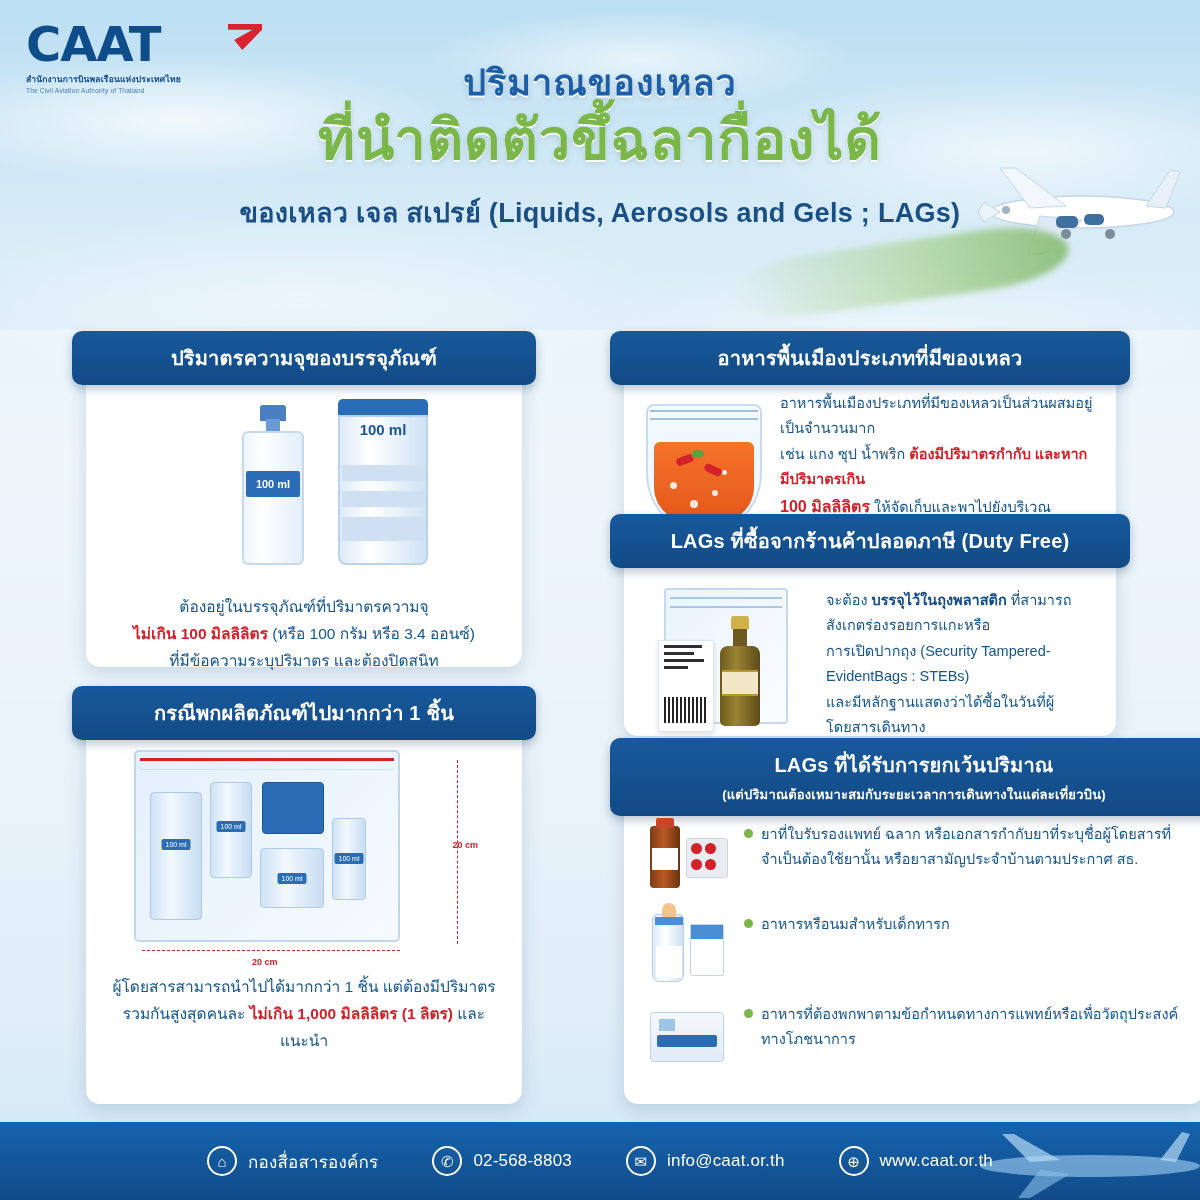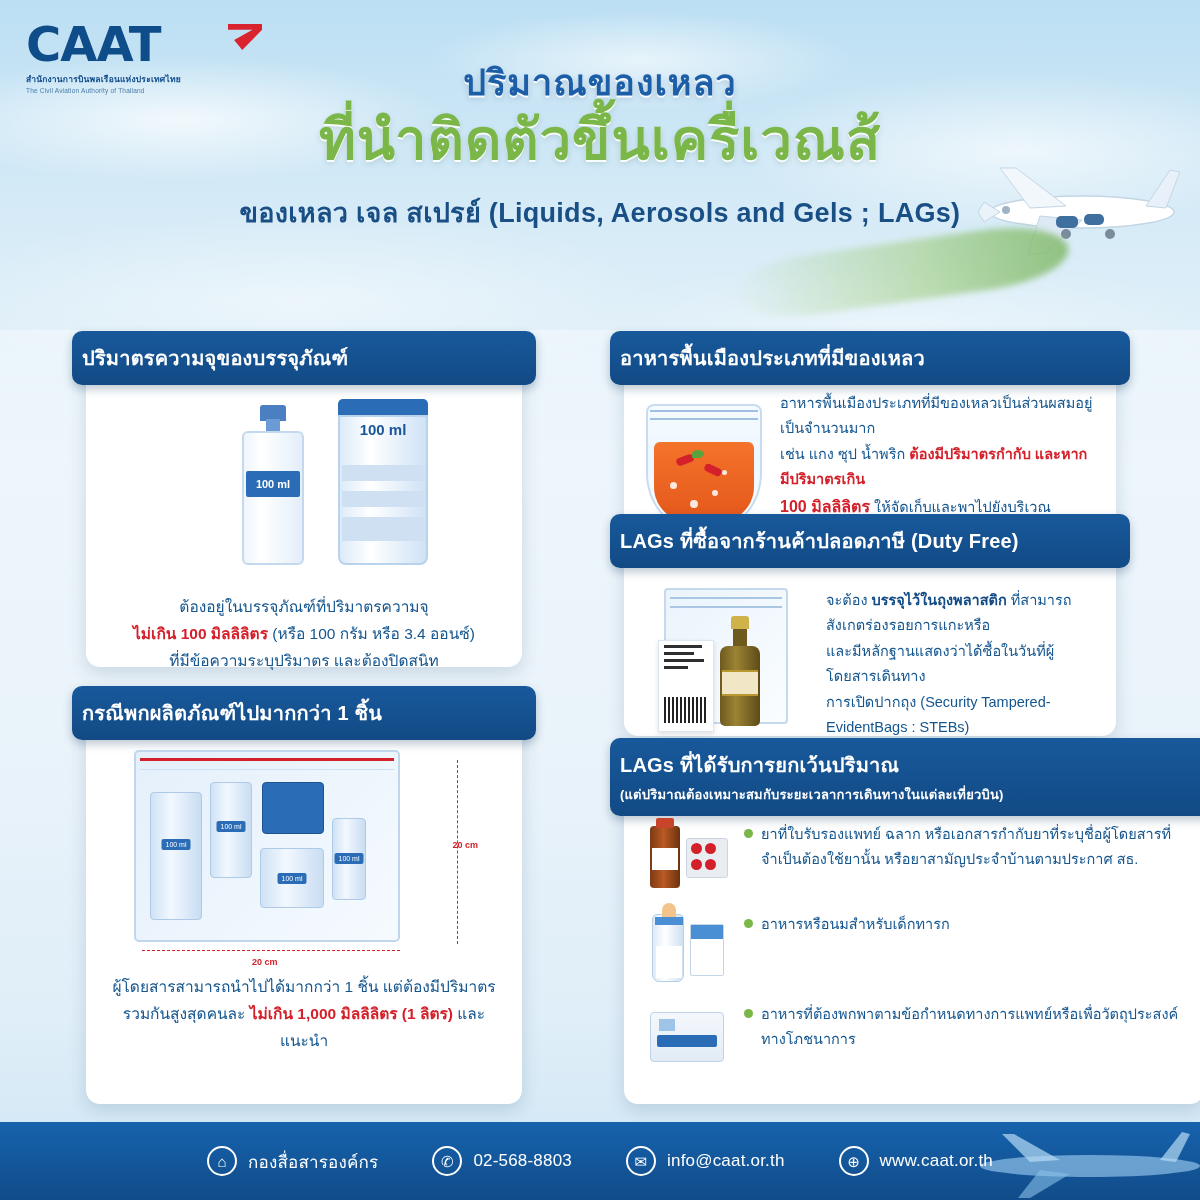--- a/index.html
+++ b/index.html
@@ -70,21 +70,21 @@
   
   .card {
     position: absolute;
     background: #ffffff;
     border-radius: 14px;
     box-shadow: 0 6px 18px rgba(20,60,100,.16);
     overflow: visible;
   }
   .card-head {
     background: linear-gradient(180deg,#18599b 0%, #124a85 100%);
-    color: #fff; font-weight: bold; text-align: left;
+    color: #fff; font-weight: bold; text-align: center;
     border-radius: 10px;
     box-shadow: 0 4px 10px rgba(10,50,90,.28);
     position: absolute; left: -14px; right: -14px; top: -14px;
     padding: 11px 10px;
     font-size: 20px;
     letter-spacing: .2px;
   }
   .card-head .sub { display:block; font-size: 13px; font-weight: bold; margin-top: 3px; }
   .card-body { padding: 48px 24px 20px; }
 
@@ -231,21 +231,21 @@
 
 <div class="logo">
   <div class="caat">CAAT</div>
   <div class="swoosh"></div>
   <div class="sub1">สำนักงานการบินพลเรือนแห่งประเทศไทย</div>
   <div class="sub2">The Civil Aviation Authority of Thailand</div>
 </div>
 
 <div class="title-wrap">
   <div class="title1">ปริมาณของเหลว</div>
-  <div class="title2">ที่นำติดตัวขึ้นเครื่เวณส้</div>
+  <div class="title2">ที่นำติดตัวขึ้ฉลากื่องได้</div>
   <div class="subtitle">ของเหลว เจล สเปรย์  (Liquids, Aerosols and Gels ; LAGs)</div>
 </div>
 
 <div class="plane-head">
   <div class="plane-trail"></div>
   <svg width="220" height="130" viewBox="0 0 220 130">
     <ellipse cx="112" cy="62" rx="92" ry="16" fill="#ffffff" stroke="#c3d6e6" stroke-width="1.5"></ellipse>
     <path d="M30 62 L14 52 L8 62 L14 72 Z" fill="#eaf2fa" stroke="#c3d6e6" stroke-width="1"></path>
     <path d="M60 58 L30 18 L46 18 L96 56 Z" fill="#f2f7fc" stroke="#c3d6e6" stroke-width="1"></path>
     <path d="M70 66 L58 104 L74 104 L112 70 Z" fill="#dde9f4" stroke="#c3d6e6" stroke-width="1"></path>
@@ -371,22 +371,22 @@
               <div class="foil"></div>
               <div class="bd"></div>
               <div class="lbl"></div>
           </div>
         </div>
       </div>
       <div class="txt" style="font-size:14.5px; padding-top:14px">
         <div>
           <span>จะต้อง </span><span class="blue-b">บรรจุไว้ในถุงพลาสติก</span><span> ที่สามารถสังเกตร่องรอยการแกะหรือ</span>
         </div>
+        <div>การเปิดปากถุง (Security Tampered-EvidentBags : STEBs)</div>
         <div>และมีหลักฐานแสดงว่าได้ซื้อในวันที่ผู้โดยสารเดินทาง</div>
-        <div>การเปิดปากถุง (Security Tampered-EvidentBags : STEBs)</div>
       </div>
     </div>
   </div>
 </div>
 
 <div class="card" id="card5">
   <div class="card-head">
     <span>LAGs ที่ได้รับการยกเว้นปริมาณ</span>
     <span class="sub">(แต่ปริมาณต้องเหมาะสมกับระยะเวลาการเดินทางในแต่ละเที่ยวบิน)</span>
   </div>

